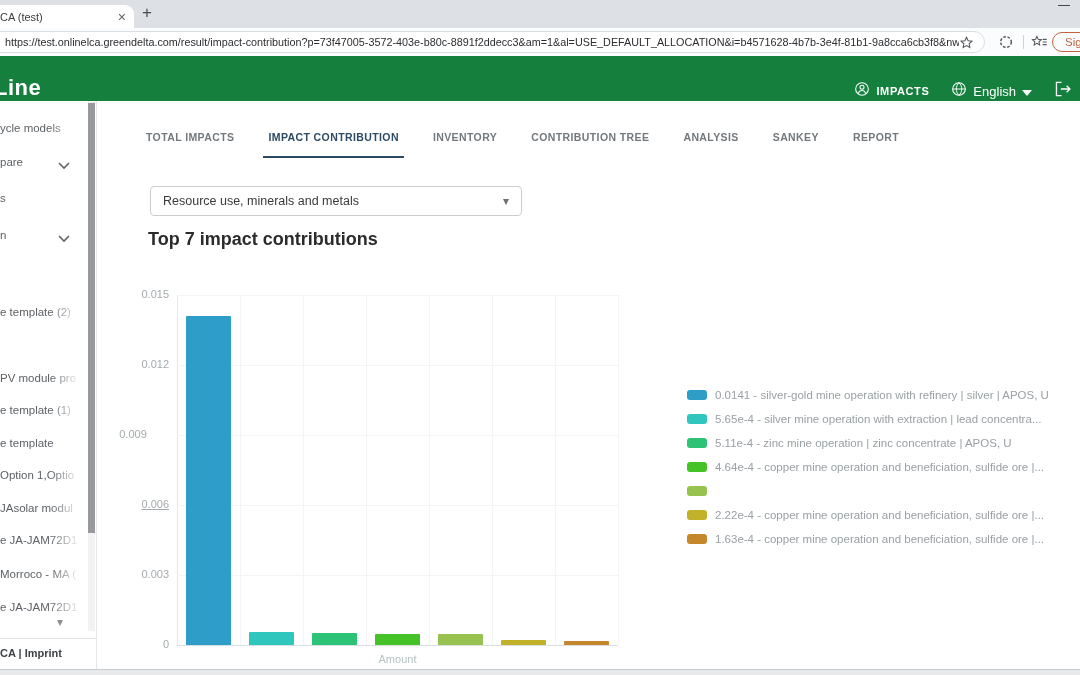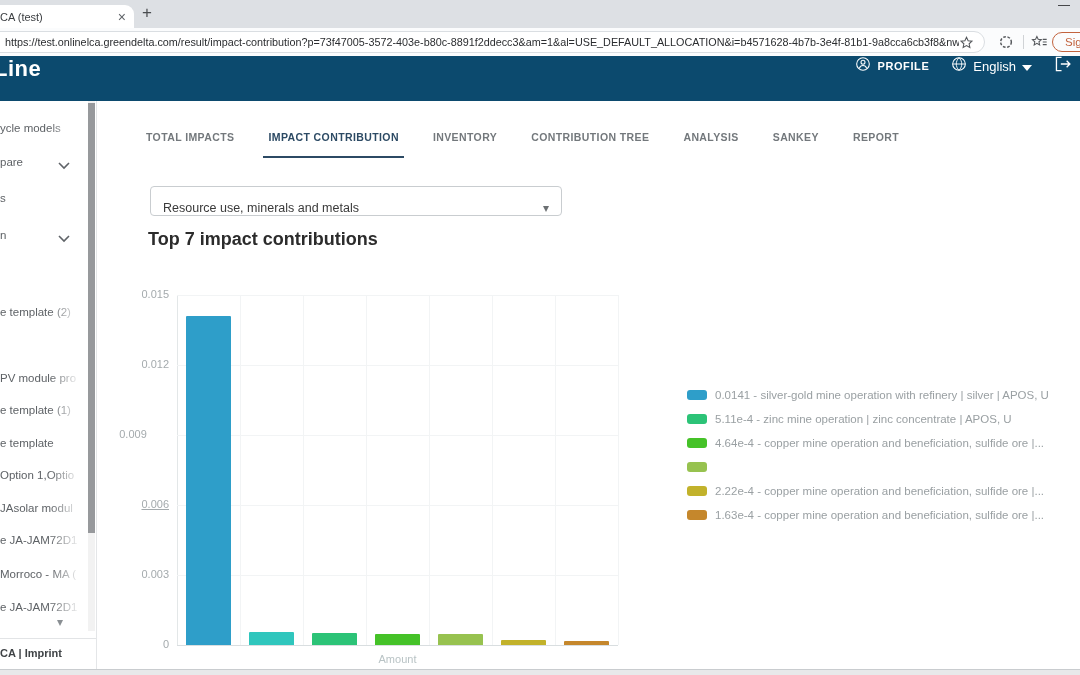--- a/index.html
+++ b/index.html
@@ -23,21 +23,21 @@
   .urltext{font-size:10.8px;color:#2b2d30;white-space:nowrap;overflow:hidden;flex:1;}
   .abar-icon{display:inline-flex;align-items:center;justify-content:center;flex:none;cursor:pointer;}
   .ess{position:absolute;left:998px;top:6px;}
   .vdiv{position:absolute;left:1023px;top:7px;width:1px;height:14px;background:#d0d3d6;}
   .fav{position:absolute;left:1031px;top:6px;}
   .signin{position:absolute;left:1052px;top:4px;height:18px;border:1px solid #c2633e;
           border-radius:10px;color:#c2633e;font-size:11.5px;display:flex;align-items:center;
           padding:0 12px;white-space:nowrap;cursor:pointer;}
 
   
-  .appheader{height:45px;background:#0c4a6e;display:flex;align-items:flex-start;padding-right:8px;}
+  .appheader{height:45px;background:#15803d;display:flex;align-items:flex-end;padding-right:8px;}
   .logo{font-size:22px;font-weight:bold;color:#fff;margin-left:-6px;letter-spacing:.5px;cursor:pointer;}
   .hright{margin-left:auto;display:flex;align-items:center;gap:22px;}
   .hitem{display:flex;align-items:center;gap:6px;color:#fff;cursor:pointer;}
   .profile-label{font-size:11px;font-weight:bold;letter-spacing:.6px;}
   .lang-label{font-size:13px;}
 
   
   .content{display:flex;height:574px;}
   .sidebar{position:relative;width:97px;flex:none;background:#fff;border-right:1px solid #e4e6e8;box-sizing:border-box;}
   .sitem{position:absolute;left:0;height:16px;line-height:16px;font-size:11.5px;color:#5e6266;
@@ -50,22 +50,22 @@
   .sb-caret{position:absolute;left:57px;top:514px;font-size:12px;color:#8a8f93;z-index:3;cursor:pointer;}
   .sb-footline{position:absolute;left:0;right:0;top:537px;border-top:1px solid #e2e4e6;}
   .sb-footer{position:absolute;left:0;top:546px;font-size:11px;font-weight:bold;color:#3f4346;white-space:nowrap;}
 
   .main{position:relative;flex:1;background:#fff;}
   .rtabs{position:absolute;left:44px;top:30px;display:flex;gap:24px;}
   .rtab{font-size:10.5px;font-weight:bold;letter-spacing:.4px;color:#73787c;
         padding:0 5px 13px;cursor:pointer;white-space:nowrap;}
   .rtab.active{color:#2c4a64;border-bottom:2px solid #2c4a64;}
 
-  .filter{position:absolute;left:53px;top:85px;width:412px;height:30px;border:1px solid #c9cdd0;
-          border-radius:4px;display:flex;align-items:flex-end;padding:0 12px;box-sizing:border-box;
+  .filter{position:absolute;left:53px;top:85px;width:372px;height:30px;border:1px solid #c9cdd0;
+          border-radius:4px;display:flex;align-items:center;padding:0 12px;box-sizing:border-box;
           font-size:12.5px;color:#3a3a3a;cursor:pointer;background:#fff;}
   .fcaret{margin-left:auto;color:#6c7073;font-size:12px;}
 
   .ctitle{position:absolute;left:51px;top:128px;font-size:18px;font-weight:bold;color:#2c2c2c;}
 
   .yticks{position:absolute;left:0;top:0;width:72px;height:560px;}
   .ylab{position:absolute;left:0;right:0;text-align:right;font-size:11px;color:#a4aaad;}
   .plot{position:absolute;left:80px;top:194px;width:441px;height:350px;}
   .vgrid{position:absolute;top:0;width:1px;height:350px;background:#f2f4f5;}
   .vgrid.axis{background:#e3e7e8;}
@@ -127,21 +127,21 @@
     <div class="logo">Line</div>
     <div class="hright">
       <div class="hitem">
         <span>
           <svg width="16" height="16" viewBox="0 0 24 24">
               <circle cx="12" cy="12" r="9.5" fill="none" stroke="#fff" stroke-width="1.6"></circle>
               <circle cx="12" cy="9.5" r="3" fill="none" stroke="#fff" stroke-width="1.6"></circle>
               <path d="M6.5 18.5c1-3 3-4.2 5.5-4.2s4.5 1.2 5.5 4.2" fill="none" stroke="#fff" stroke-width="1.6"></path>
             </svg>
         </span>
-        <span class="profile-label">PROFILE</span>
+        <span class="profile-label">IMPACTS</span>
       </div>
       <div class="hitem">
         <span>
           <svg width="16" height="16" viewBox="0 0 24 24">
               <circle cx="12" cy="12" r="9.5" fill="none" stroke="#fff" stroke-width="1.6"></circle>
               <path d="M2.5 12h19M12 2.5c-5.5 5.5-5.5 13.5 0 19M12 2.5c5.5 5.5 5.5 13.5 0 19" fill="none" stroke="#fff" stroke-width="1.4"></path>
             </svg>
         </span>
         <span class="lang-label">English</span>
         <span>
@@ -242,20 +242,24 @@
           <div class="bar" style="left: 324px; height: 5.2px; background: rgb(194, 178, 43);"></div>
           <div class="bar" style="left: 387px; height: 3.8px; background: rgb(197, 135, 44);"></div>
         </div>
       <div class="xlabel">Amount</div>
       <div class="legend" id="legend">
           <div class="lrow">
             <span class="sw" style="background: rgb(46, 158, 201);"></span>
             <span class="ltx">0.0141 - silver-gold mine operation with refinery | silver | APOS, U</span>
           </div>
           <div class="lrow">
+            <span class="sw" style="background: rgb(47, 198, 189);"></span>
+            <span class="ltx">5.65e-4 - silver mine operation with extraction | lead concentra...</span>
+          </div>
+          <div class="lrow">
             <span class="sw" style="background: rgb(44, 195, 119);"></span>
             <span class="ltx">5.11e-4 - zinc mine operation | zinc concentrate | APOS, U</span>
           </div>
           <div class="lrow">
             <span class="sw" style="background: rgb(69, 194, 40);"></span>
             <span class="ltx">4.64e-4 - copper mine operation and beneficiation, sulfide ore |...</span>
           </div>
           <div class="lrow">
             <span class="sw" style="background: rgb(151, 194, 79);"></span>
           </div>

